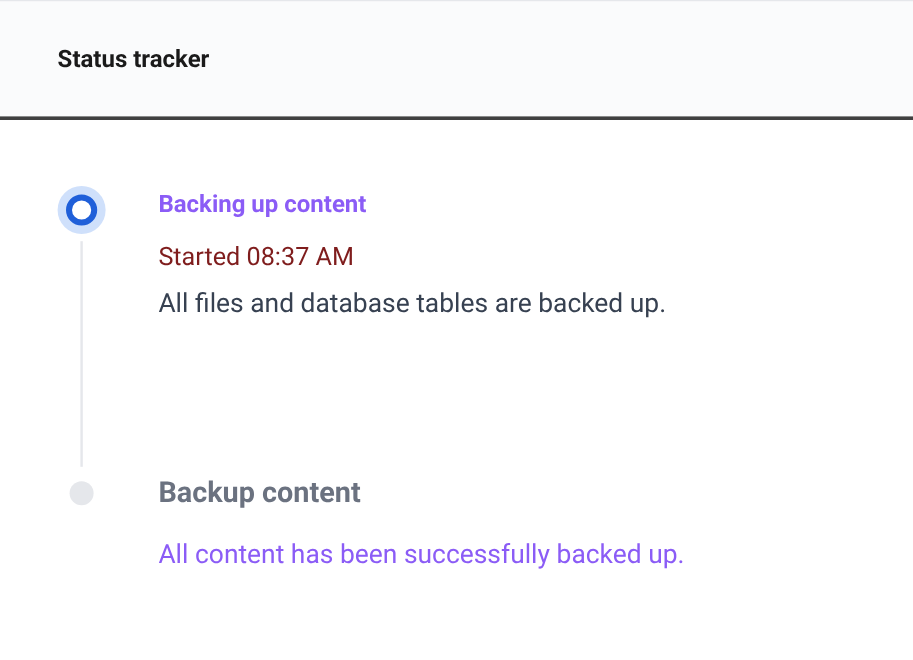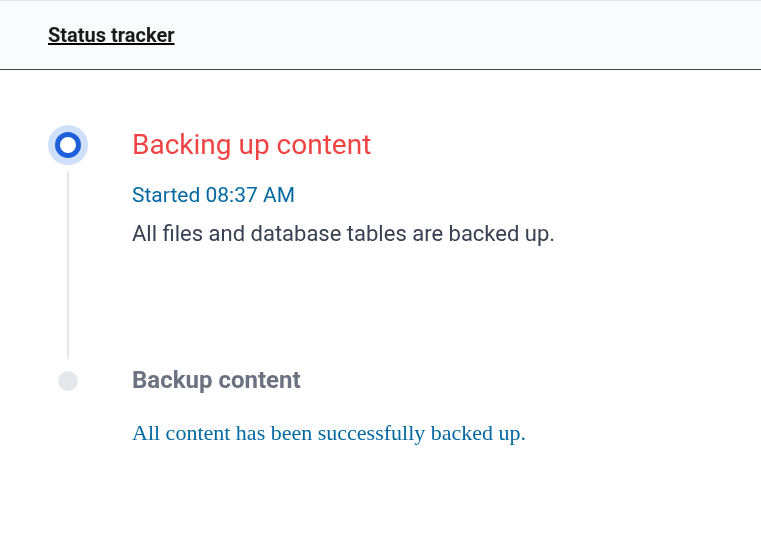--- a/index.html
+++ b/index.html
@@ -10,23 +10,22 @@
     body {
       font-family: -apple-system, BlinkMacSystemFont, "Segoe UI", Roboto, Helvetica, Arial, sans-serif;
       background: #ffffff;
       width: 761px;
       height: 550px;
       overflow: hidden;
     }
     .header {
       background: #fafbfc;
       border-top: 1px solid #e5e7eb;
-      border-bottom: 1px solid #404040;
-      padding: 22px 48px;
-      text-decoration: underline;
+      border-bottom: 3px solid #404040;
+      padding: 36px 48px;
     }
     .header-title {
       font-size: 20px;
       font-weight: 700;
       color: #1a1a1a;
     }
     .timeline {
       padding: 55px 48px 0 48px;
       position: relative;
     }
@@ -72,49 +71,48 @@
       background: #e5e7eb;
       flex-grow: 1;
       margin-top: 6px;
       margin-bottom: 6px;
     }
     .step-content {
       padding-left: 44px;
       flex: 1;
     }
     .step-title-active {
-      font-size: 28px;
-      font-weight: 400;
-      color: #ef4444;
+      font-size: 20px;
+      font-weight: 700;
+      color: #8b5cf6;
       line-height: 1.3;
       margin-top: 2px;
     }
     .step-subtitle {
       font-size: 21px;
-      color: #0369a1;
+      color: #7f1d1d;
       margin-top: 20px;
     }
     .step-description {
       font-size: 22px;
       color: #374151;
       margin-top: 12px;
       line-height: 1.4;
     }
     .step-title-pending {
       font-size: 24px;
       font-weight: 700;
       color: #6b7280;
       line-height: 1.3;
     }
     .step-description-pending {
       font-size: 22px;
-      color: #0369a1;
+      color: #8b5cf6;
       margin-top: 22px;
       line-height: 1.4;
-      font-family: Liberation Serif, serif;
     }
     .step-1 {
       min-height: 240px;
     }
     .step-1 .step-indicator {
       align-self: stretch;
     }
   </style>
 </head>
 <body>

